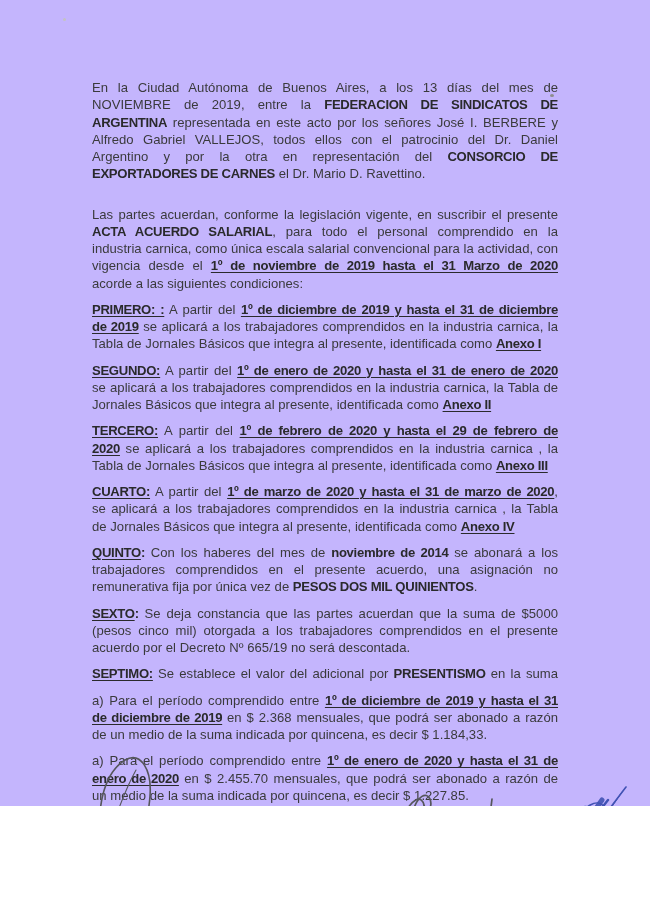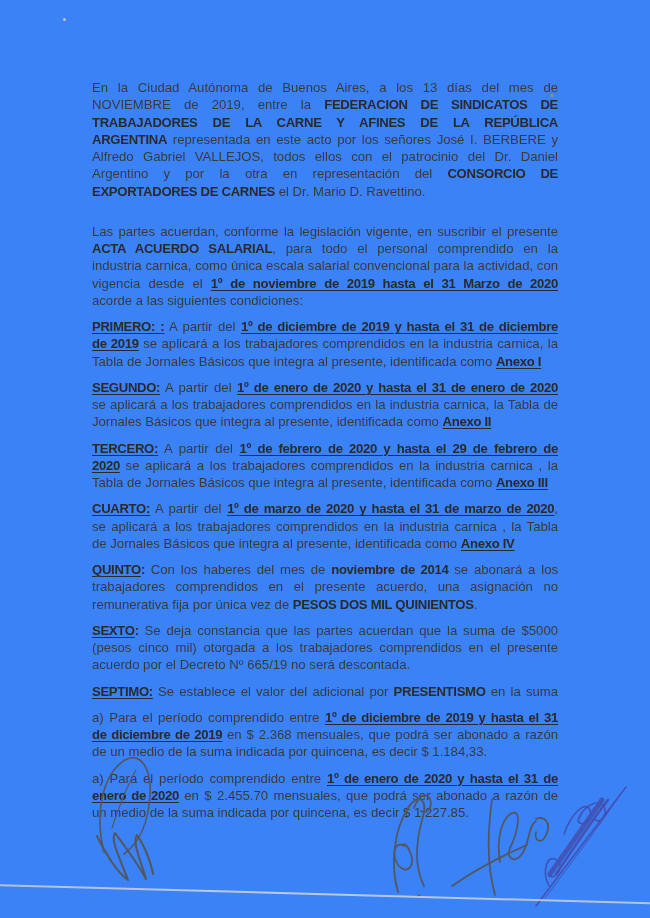--- a/index.html
+++ b/index.html
@@ -2,22 +2,22 @@
 <html><head>
 <meta charset="utf-8">
 <style>
   html,body{margin:0;padding:0;}
   body{
     width:650px;height:918px;
     background:#ffffff;
     font-family:"Liberation Sans","DejaVu Sans",sans-serif;
   }
   .page{
-    position:relative;width:650px;height:918px;
-    background:#3b82f6;overflow:hidden;
+    position:relative;width:650px;height:806px;
+    background:#c4b5fd;overflow:hidden;
   }
   .doc-body{
     position:absolute;left:92px;top:79px;width:466px;
     color:#3a3a3c;
     font-size:13.1px;line-height:17.25px;
     letter-spacing:0.02px;
   }
   .para{margin:0 0 9px 0;}
   .para[data-name="paragraph-encabezado"]{margin-bottom:23px;}
   .line{
@@ -47,21 +47,20 @@
 
 <div class="page" data-name="scanned-document-page">
 
   <div class="speck-a" data-name="scan-speck"></div>
   <div class="speck-b" data-name="scan-speck"></div>
 
   <div class="doc-body" id="doc-body" data-name="document-text">
       <div class="para" data-name="paragraph-encabezado">
         <div class="line" data-name="text-line"><span>En la Ciudad Autónoma de Buenos Aires, a los 13 días del mes de</span></div>
         <div class="line" data-name="text-line"><span>NOVIEMBRE de 2019, entre la </span><span class="b">FEDERACION DE SINDICATOS DE</span></div>
-        <div class="line" data-name="text-line"><span class="b">TRABAJADORES DE LA CARNE Y AFINES DE LA REPÚBLICA</span></div>
         <div class="line" data-name="text-line"><span class="b">ARGENTINA</span><span> representada en este acto por los señores José I. BERBERE y</span></div>
         <div class="line" data-name="text-line"><span>Alfredo Gabriel VALLEJOS, todos ellos con el patrocinio del Dr. Daniel</span></div>
         <div class="line" data-name="text-line"><span>Argentino y por la otra en representación del </span><span class="b">CONSORCIO DE</span></div>
         <div class="line last" data-name="text-line"><span class="b">EXPORTADORES DE CARNES</span><span> el Dr. Mario D. Ravettino.</span></div>
       </div>
       <div class="para" data-name="paragraph-acuerdo">
         <div class="line" data-name="text-line"><span>Las partes acuerdan, conforme la legislación vigente, en suscribir el presente</span></div>
         <div class="line" data-name="text-line"><span class="b">ACTA ACUERDO SALARIAL</span><span>, para todo el personal comprendido en la</span></div>
         <div class="line" data-name="text-line"><span>industria carnica, como única escala salarial convencional para la actividad, con</span></div>
         <div class="line" data-name="text-line"><span>vigencia desde el </span><span class="b u">1º de noviembre de 2019 hasta el 31 Marzo de 2020</span></div>

